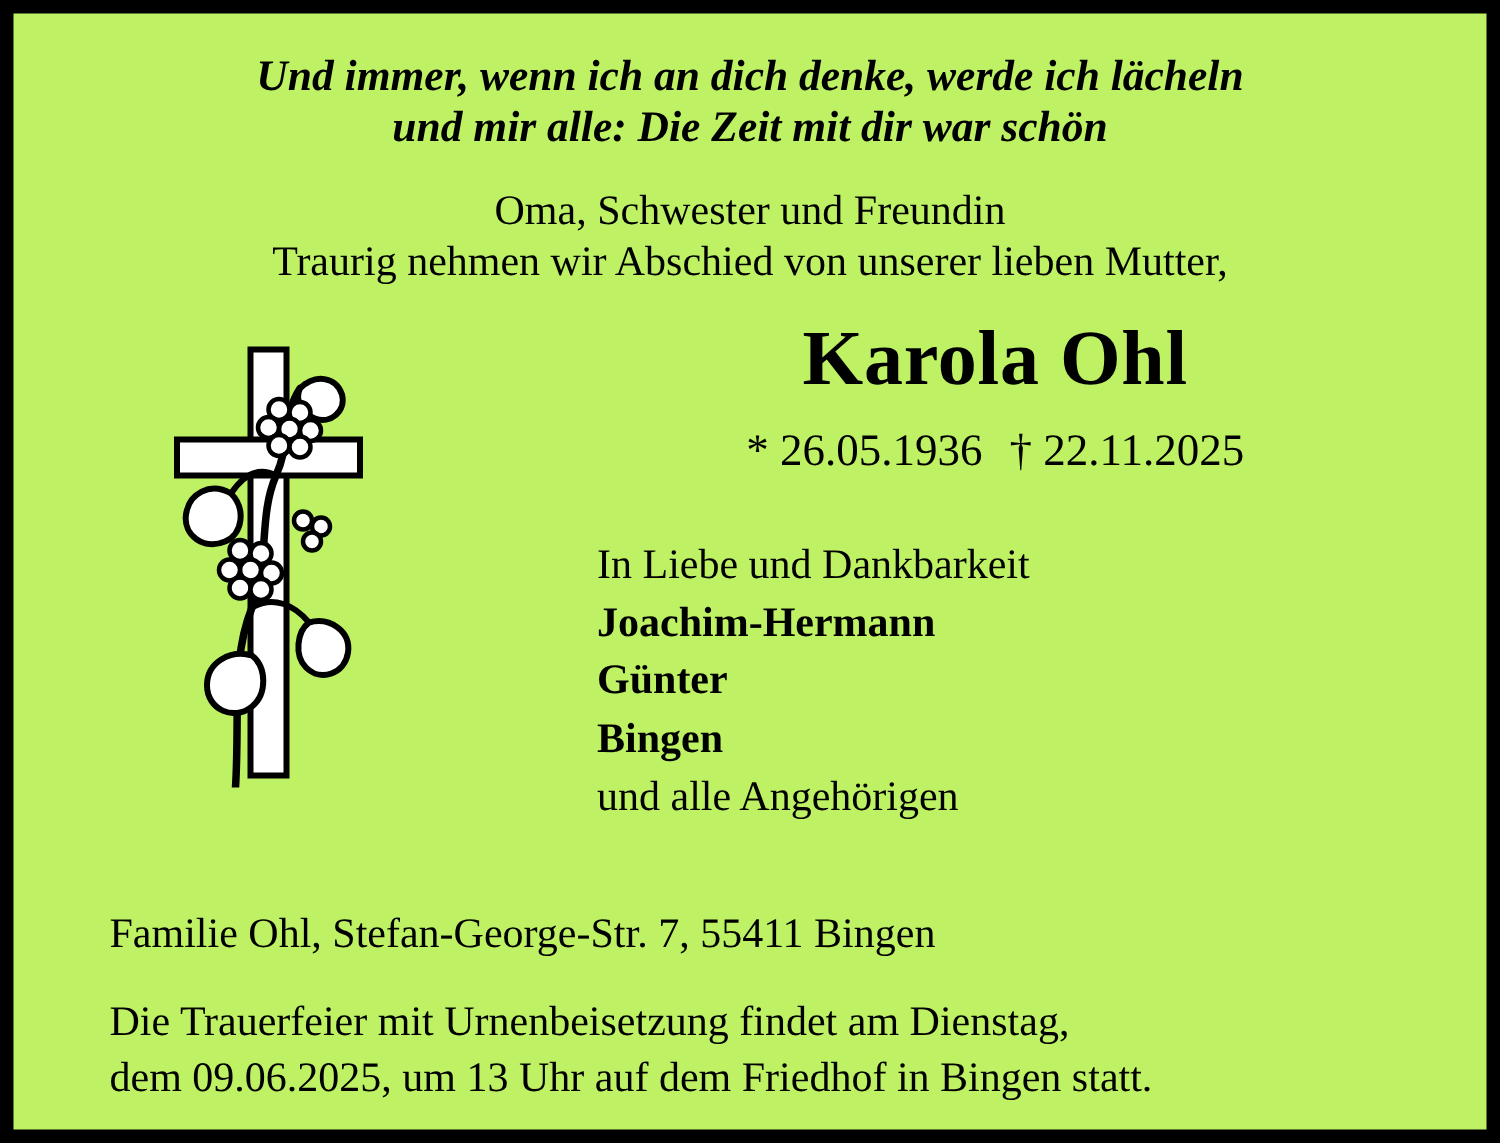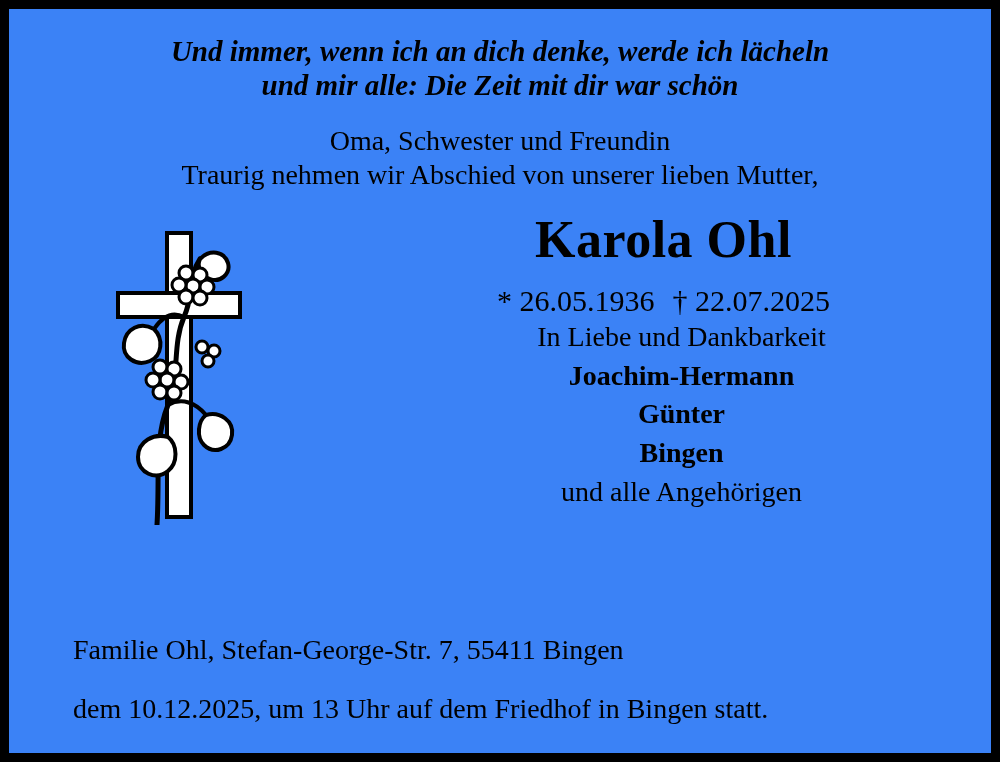--- a/index.html
+++ b/index.html
@@ -12,22 +12,22 @@
     height: 762px;
     font-family: "Liberation Serif", serif;
     color: #000000;
     overflow: hidden;
   }
   .obituary {
     box-sizing: border-box;
     width: 1000px;
     height: 762px;
     border: 9px solid #000000;
-    background: #3b82f6;
-    padding: 16px 26px 12px 26px;
+    background: #bef264;
+    padding: 16px 26px 2px 26px;
     display: flex;
     flex-direction: column;
   }
   .verse {
     text-align: center;
     font-style: italic;
     font-weight: bold;
     font-size: 29px;
     line-height: 1.16;
     margin-top: 10px;
@@ -73,23 +73,23 @@
     font-size: 30px;
     text-align: center;
     margin-top: 16px;
   }
   .dates .sep {
     display: inline-block;
     width: 18px;
   }
   .thanks {
     font-size: 28px;
+    margin-top: 40px;
     line-height: 1.38;
     padding-left: 36px;
-    text-align: center;
   }
   .thanks .lead {
     display: block;
   }
   .thanks .rel {
     display: block;
     font-weight: bold;
   }
   .thanks .tail {
     display: block;
@@ -167,33 +167,34 @@
           <circle cx="92" cy="122" r="6"></circle>
             <circle cx="104" cy="126" r="6"></circle>
           <circle cx="98" cy="136" r="6"></circle>
         </g>
       </svg>
     </div>
 
     <div class="person">
       <div class="name">Karola Ohl</div>
       <div class="dates">
-        <span>* 26.05.1936</span><span class="sep"></span><span>† 22.07.2025</span>
+        <span>* 26.05.1936</span><span class="sep"></span><span>† 22.11.2025</span>
       </div>
       <div class="thanks">
         <span class="lead">In Liebe und Dankbarkeit</span>
         <span class="rel">Joachim-Hermann</span>
         <span class="rel">Günter</span>
         <span class="rel">Bingen</span>
         <span class="tail">und alle Angehörigen</span>
       </div>
     </div>
 
   </div>
 
   <div class="footer">
     <div class="address">Familie Ohl, Stefan-George-Str. 7, 55411 Bingen</div>
     <div class="service">
-      <span>dem 10.12.2025, um 13 Uhr auf dem Friedhof in Bingen statt.</span>
+      <span>Die Trauerfeier mit Urnenbeisetzung findet am Dienstag,</span>
+      <span>dem 09.06.2025, um 13 Uhr auf dem Friedhof in Bingen statt.</span>
     </div>
   </div>
 
 </div>
 
 </body></html>

